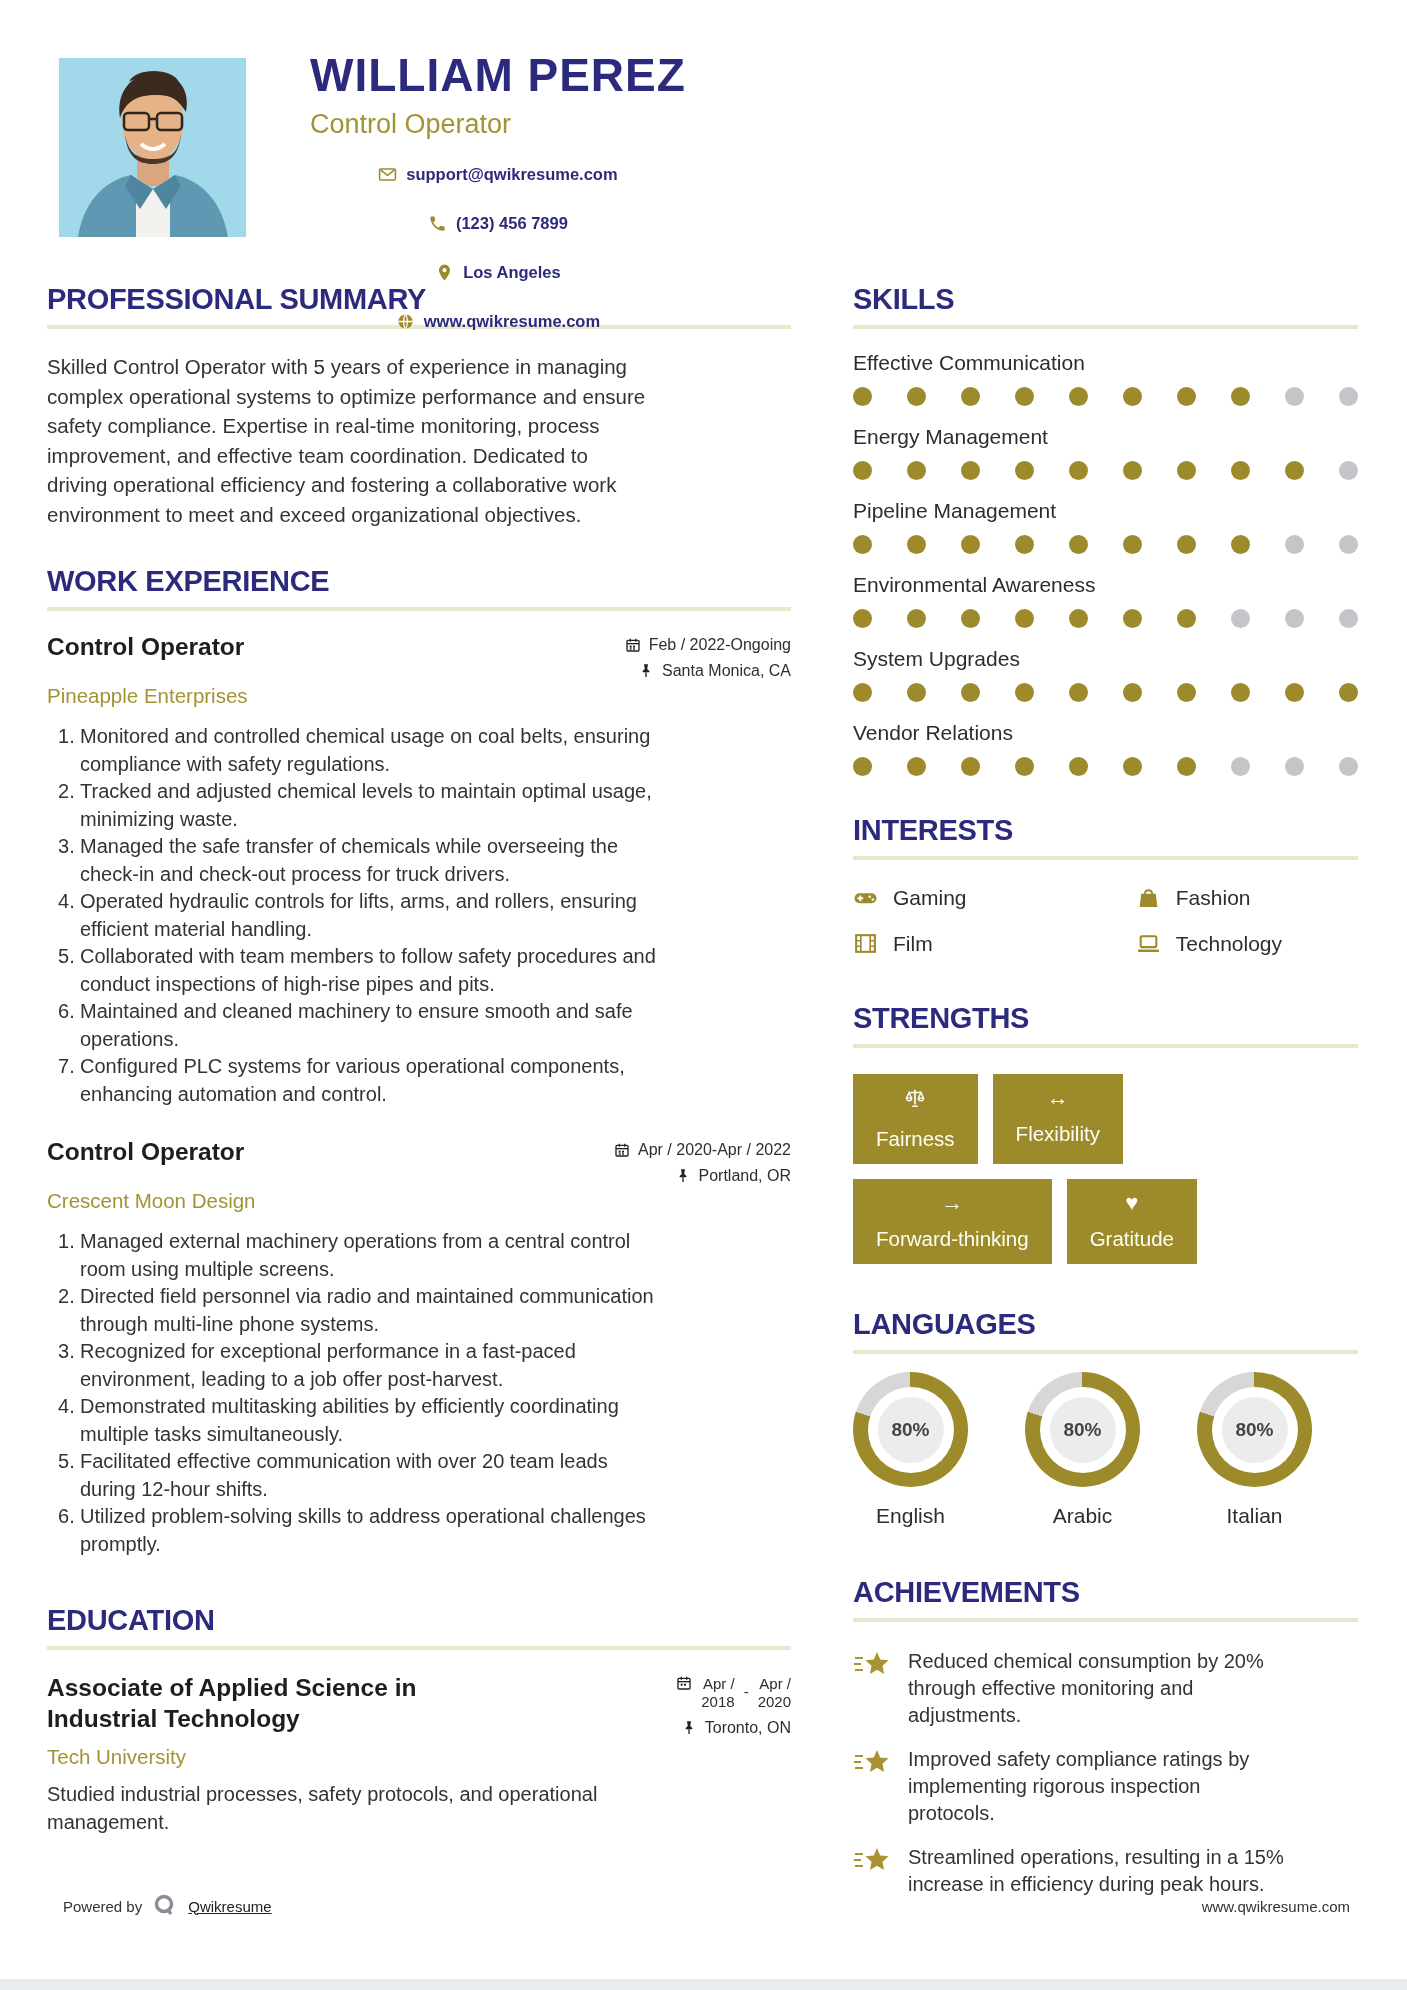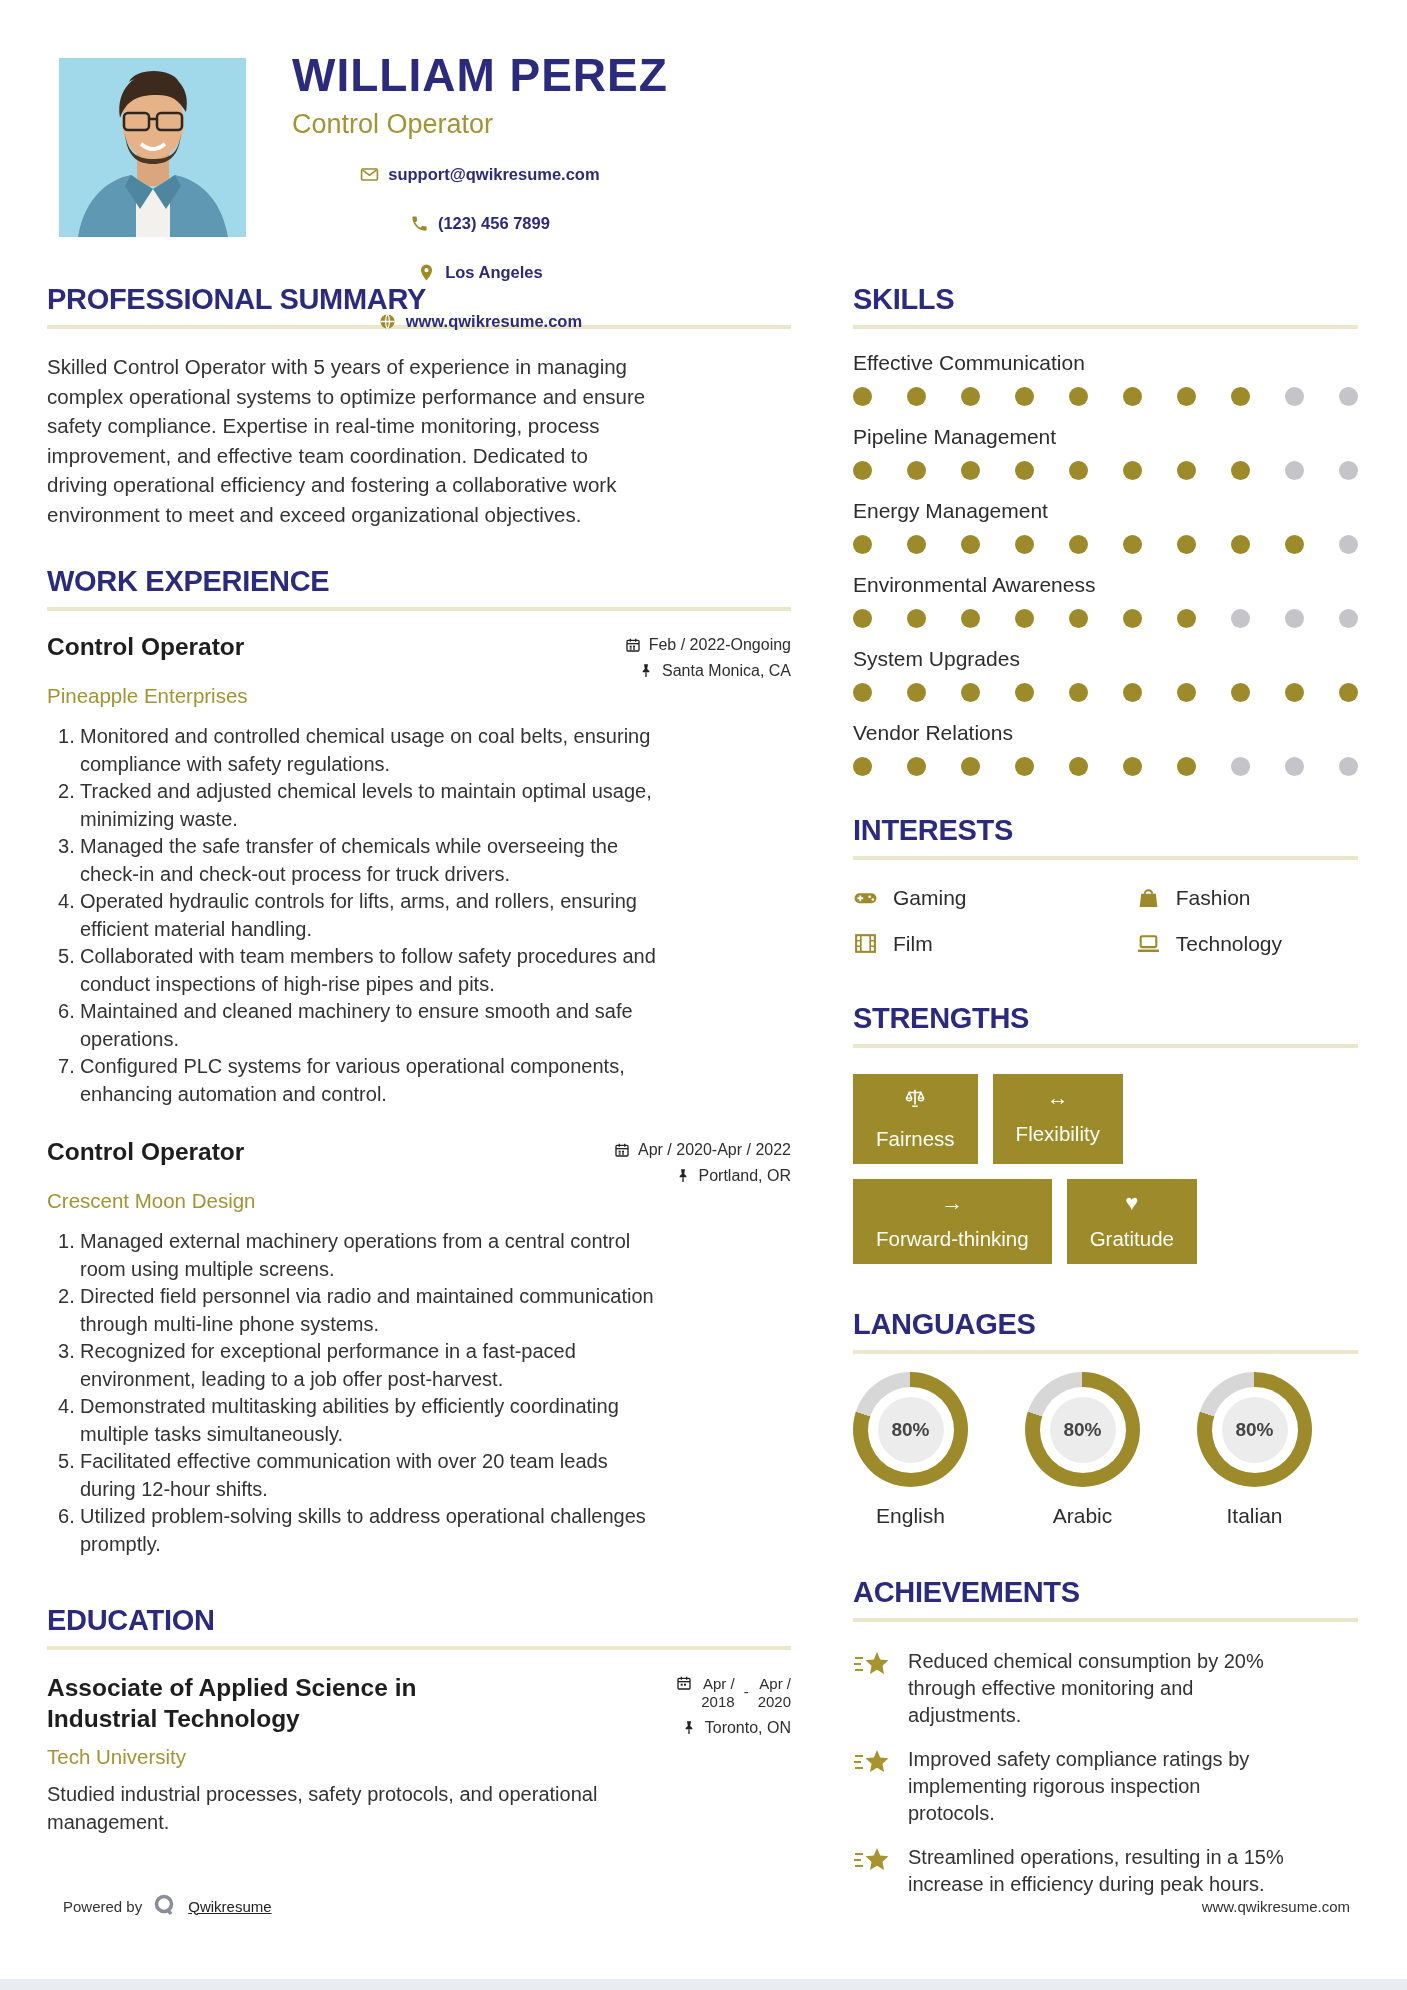--- a/index.html
+++ b/index.html
@@ -8,21 +8,21 @@
   }
   *{box-sizing:border-box; margin:0; padding:0;}
   html,body{background:#ffffff;}
   body{
     width:1407px; height:1990px; position:relative; overflow:hidden;
     font-family:"Liberation Sans", sans-serif; color:var(--body);
   }
   
   .header{position:relative; height:283px;}
   .photo{position:absolute; left:59px; top:58px; width:187px; height:179px; overflow:hidden;}
-  .headblock{position:absolute; left:292px; top:48px;}
+  .headblock{position:absolute; left:310px; top:48px;}
   .name{font-size:46px; font-weight:bold; color:var(--navy); letter-spacing:1px;}
   .subtitle{font-size:27px; color:var(--olive); margin-top:7px;}
   .contact{display:flex; align-items:center; gap:30px; margin-top:25px;flex-direction:column;}
   .citem{display:flex; align-items:center; gap:9px; font-size:16.5px; color:var(--navy); font-weight:bold;}
   .cicon{color:var(--gold); display:flex;}
   .cicon svg{width:19px; height:19px;}
   
   .main{display:flex; padding:0 49px 0 47px;}
   .col-l{width:744px; margin-right:62px;}
   .col-r{width:505px;}
@@ -313,46 +313,46 @@
                 <span class="dot" style="background: rgb(156, 138, 43);"></span>
                 <span class="dot" style="background: rgb(156, 138, 43);"></span>
                 <span class="dot" style="background: rgb(156, 138, 43);"></span>
                 <span class="dot" style="background: rgb(156, 138, 43);"></span>
                 <span class="dot" style="background: rgb(156, 138, 43);"></span>
                 <span class="dot" style="background: rgb(197, 197, 201);"></span>
                 <span class="dot" style="background: rgb(197, 197, 201);"></span>
               </div>
           </div>
           <div class="skill">
+            <div class="skill-name">Energy Management</div>
+            <div class="dots">
+                <span class="dot" style="background: rgb(156, 138, 43);"></span>
+                <span class="dot" style="background: rgb(156, 138, 43);"></span>
+                <span class="dot" style="background: rgb(156, 138, 43);"></span>
+                <span class="dot" style="background: rgb(156, 138, 43);"></span>
+                <span class="dot" style="background: rgb(156, 138, 43);"></span>
+                <span class="dot" style="background: rgb(156, 138, 43);"></span>
+                <span class="dot" style="background: rgb(156, 138, 43);"></span>
+                <span class="dot" style="background: rgb(156, 138, 43);"></span>
+                <span class="dot" style="background: rgb(156, 138, 43);"></span>
+                <span class="dot" style="background: rgb(197, 197, 201);"></span>
+              </div>
+          </div>
+          <div class="skill">
             <div class="skill-name">Pipeline Management</div>
             <div class="dots">
                 <span class="dot" style="background: rgb(156, 138, 43);"></span>
                 <span class="dot" style="background: rgb(156, 138, 43);"></span>
                 <span class="dot" style="background: rgb(156, 138, 43);"></span>
                 <span class="dot" style="background: rgb(156, 138, 43);"></span>
                 <span class="dot" style="background: rgb(156, 138, 43);"></span>
                 <span class="dot" style="background: rgb(156, 138, 43);"></span>
                 <span class="dot" style="background: rgb(156, 138, 43);"></span>
                 <span class="dot" style="background: rgb(156, 138, 43);"></span>
                 <span class="dot" style="background: rgb(197, 197, 201);"></span>
-                <span class="dot" style="background: rgb(197, 197, 201);"></span>
-              </div>
-          </div>
-          <div class="skill">
-            <div class="skill-name">Energy Management</div>
-            <div class="dots">
-                <span class="dot" style="background: rgb(156, 138, 43);"></span>
-                <span class="dot" style="background: rgb(156, 138, 43);"></span>
-                <span class="dot" style="background: rgb(156, 138, 43);"></span>
-                <span class="dot" style="background: rgb(156, 138, 43);"></span>
-                <span class="dot" style="background: rgb(156, 138, 43);"></span>
-                <span class="dot" style="background: rgb(156, 138, 43);"></span>
-                <span class="dot" style="background: rgb(156, 138, 43);"></span>
-                <span class="dot" style="background: rgb(156, 138, 43);"></span>
-                <span class="dot" style="background: rgb(156, 138, 43);"></span>
                 <span class="dot" style="background: rgb(197, 197, 201);"></span>
               </div>
           </div>
           <div class="skill">
             <div class="skill-name">Environmental Awareness</div>
             <div class="dots">
                 <span class="dot" style="background: rgb(156, 138, 43);"></span>
                 <span class="dot" style="background: rgb(156, 138, 43);"></span>
                 <span class="dot" style="background: rgb(156, 138, 43);"></span>
                 <span class="dot" style="background: rgb(156, 138, 43);"></span>

